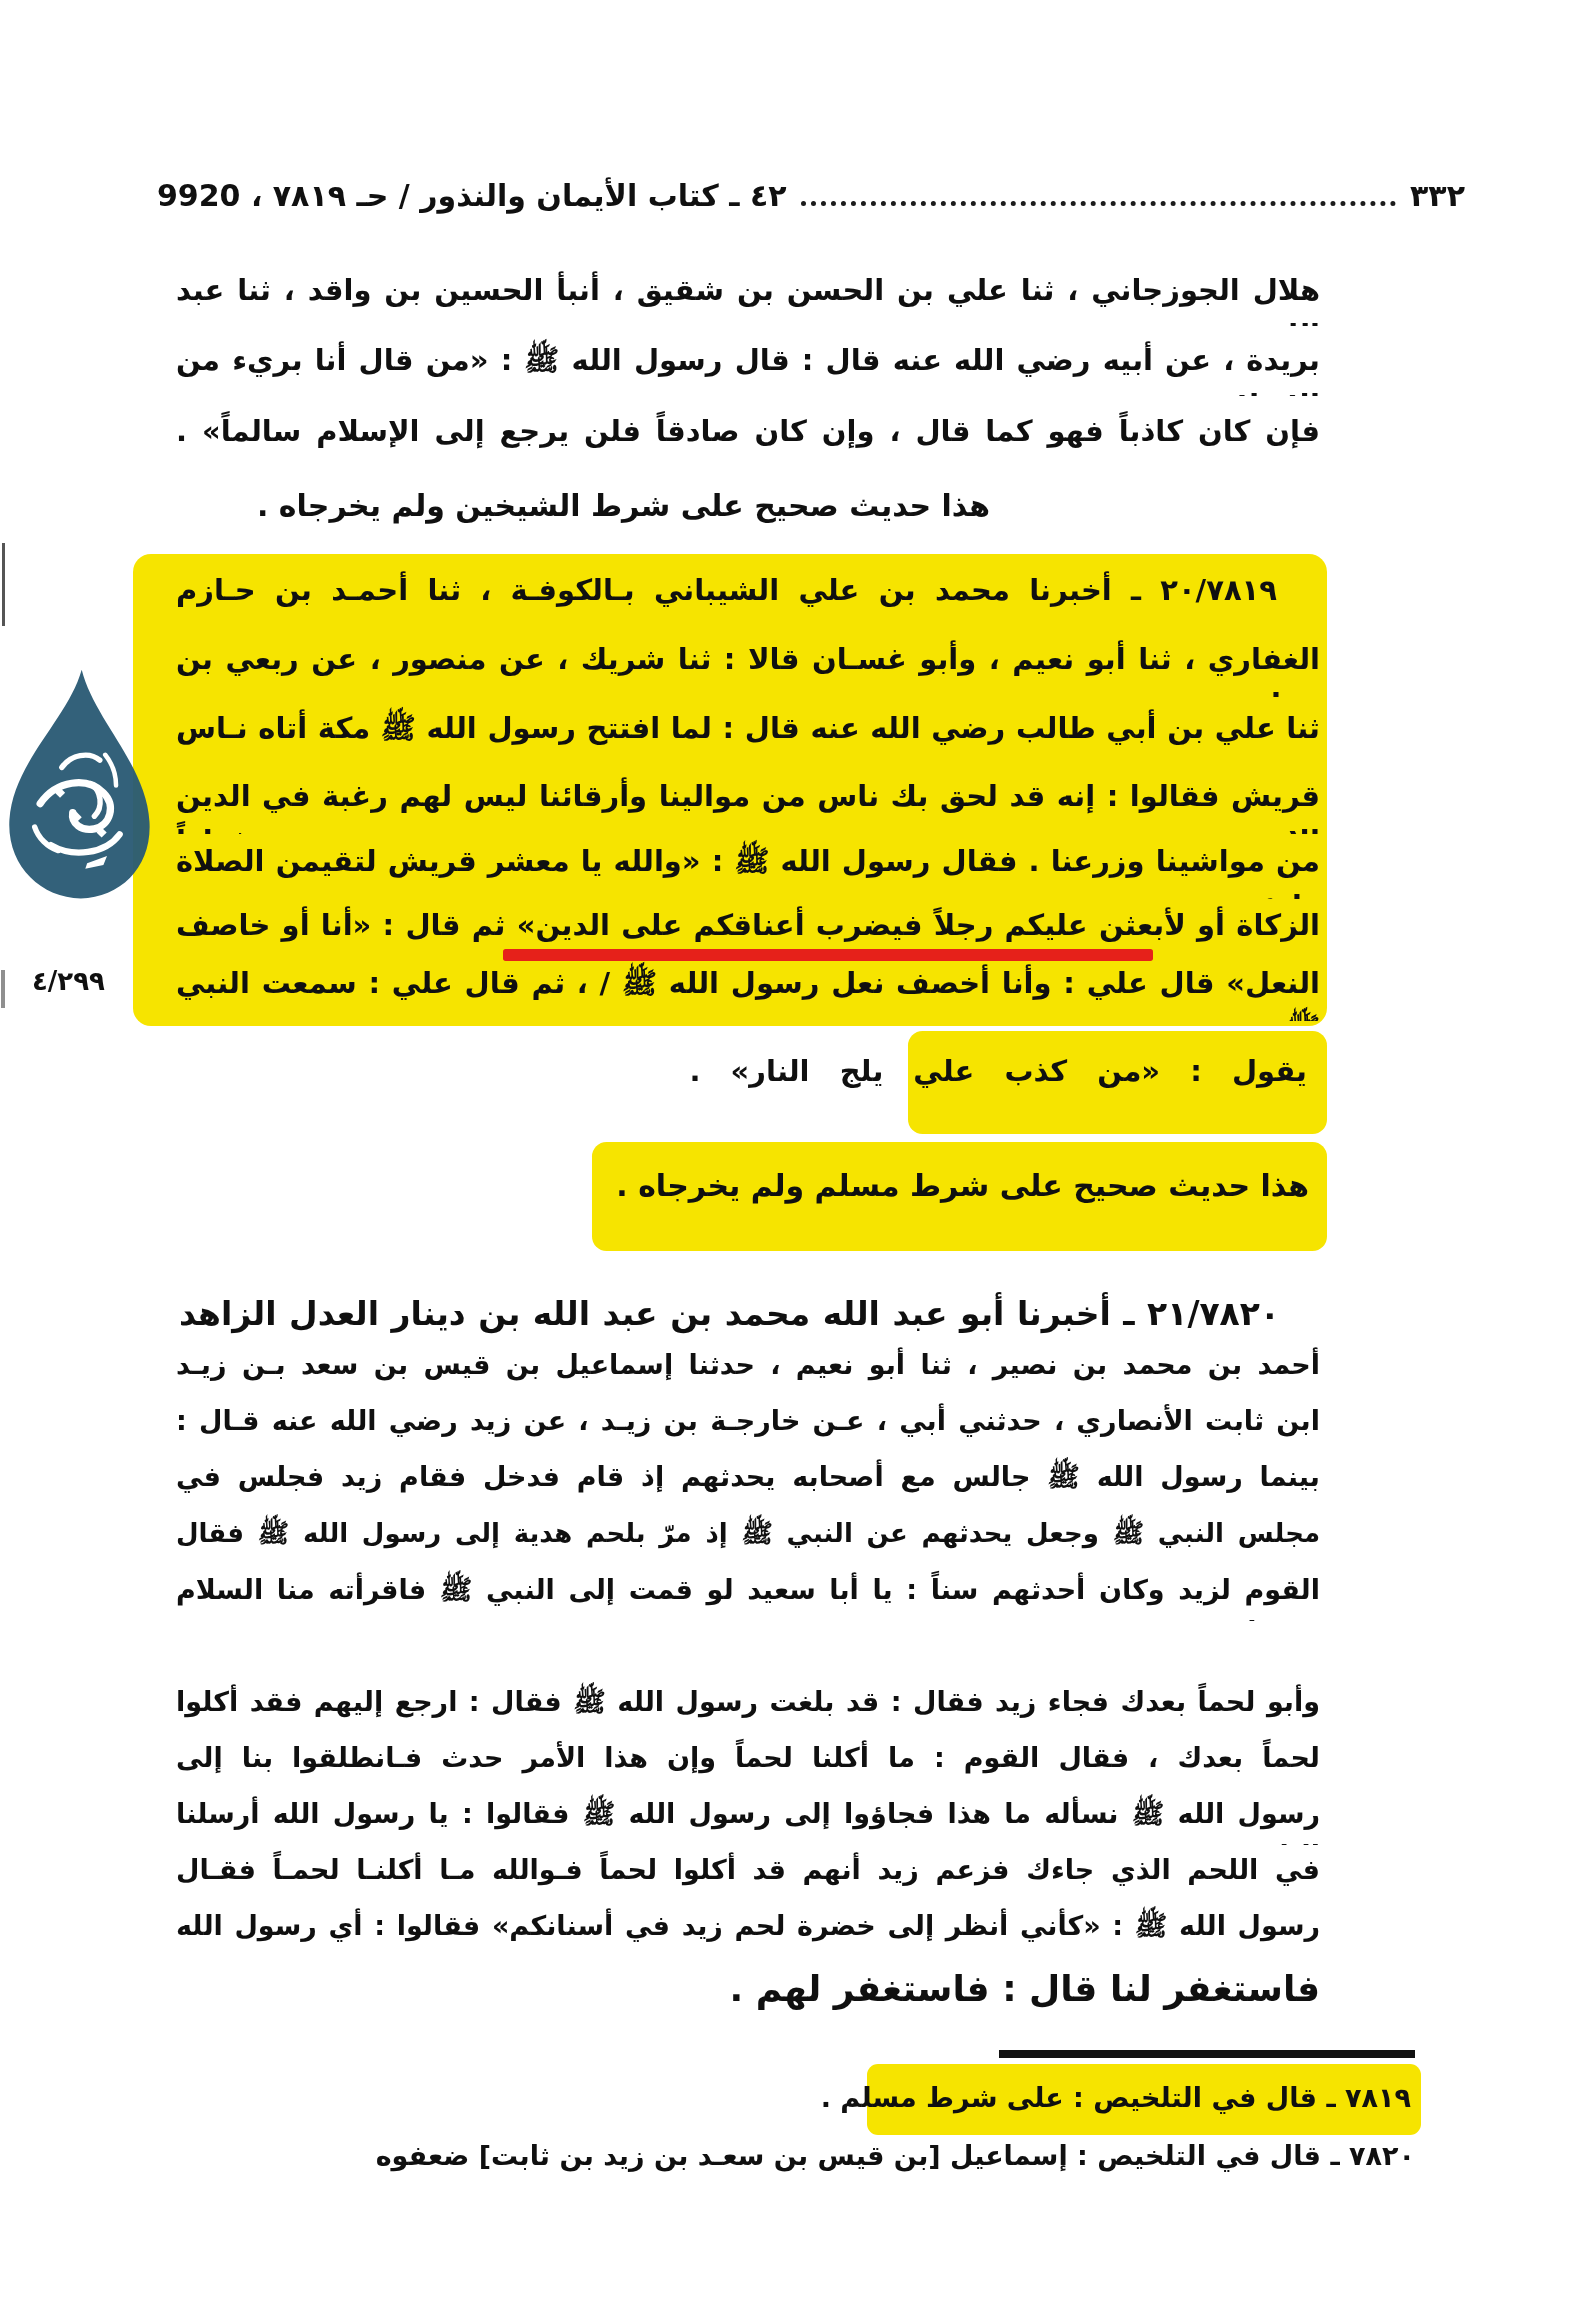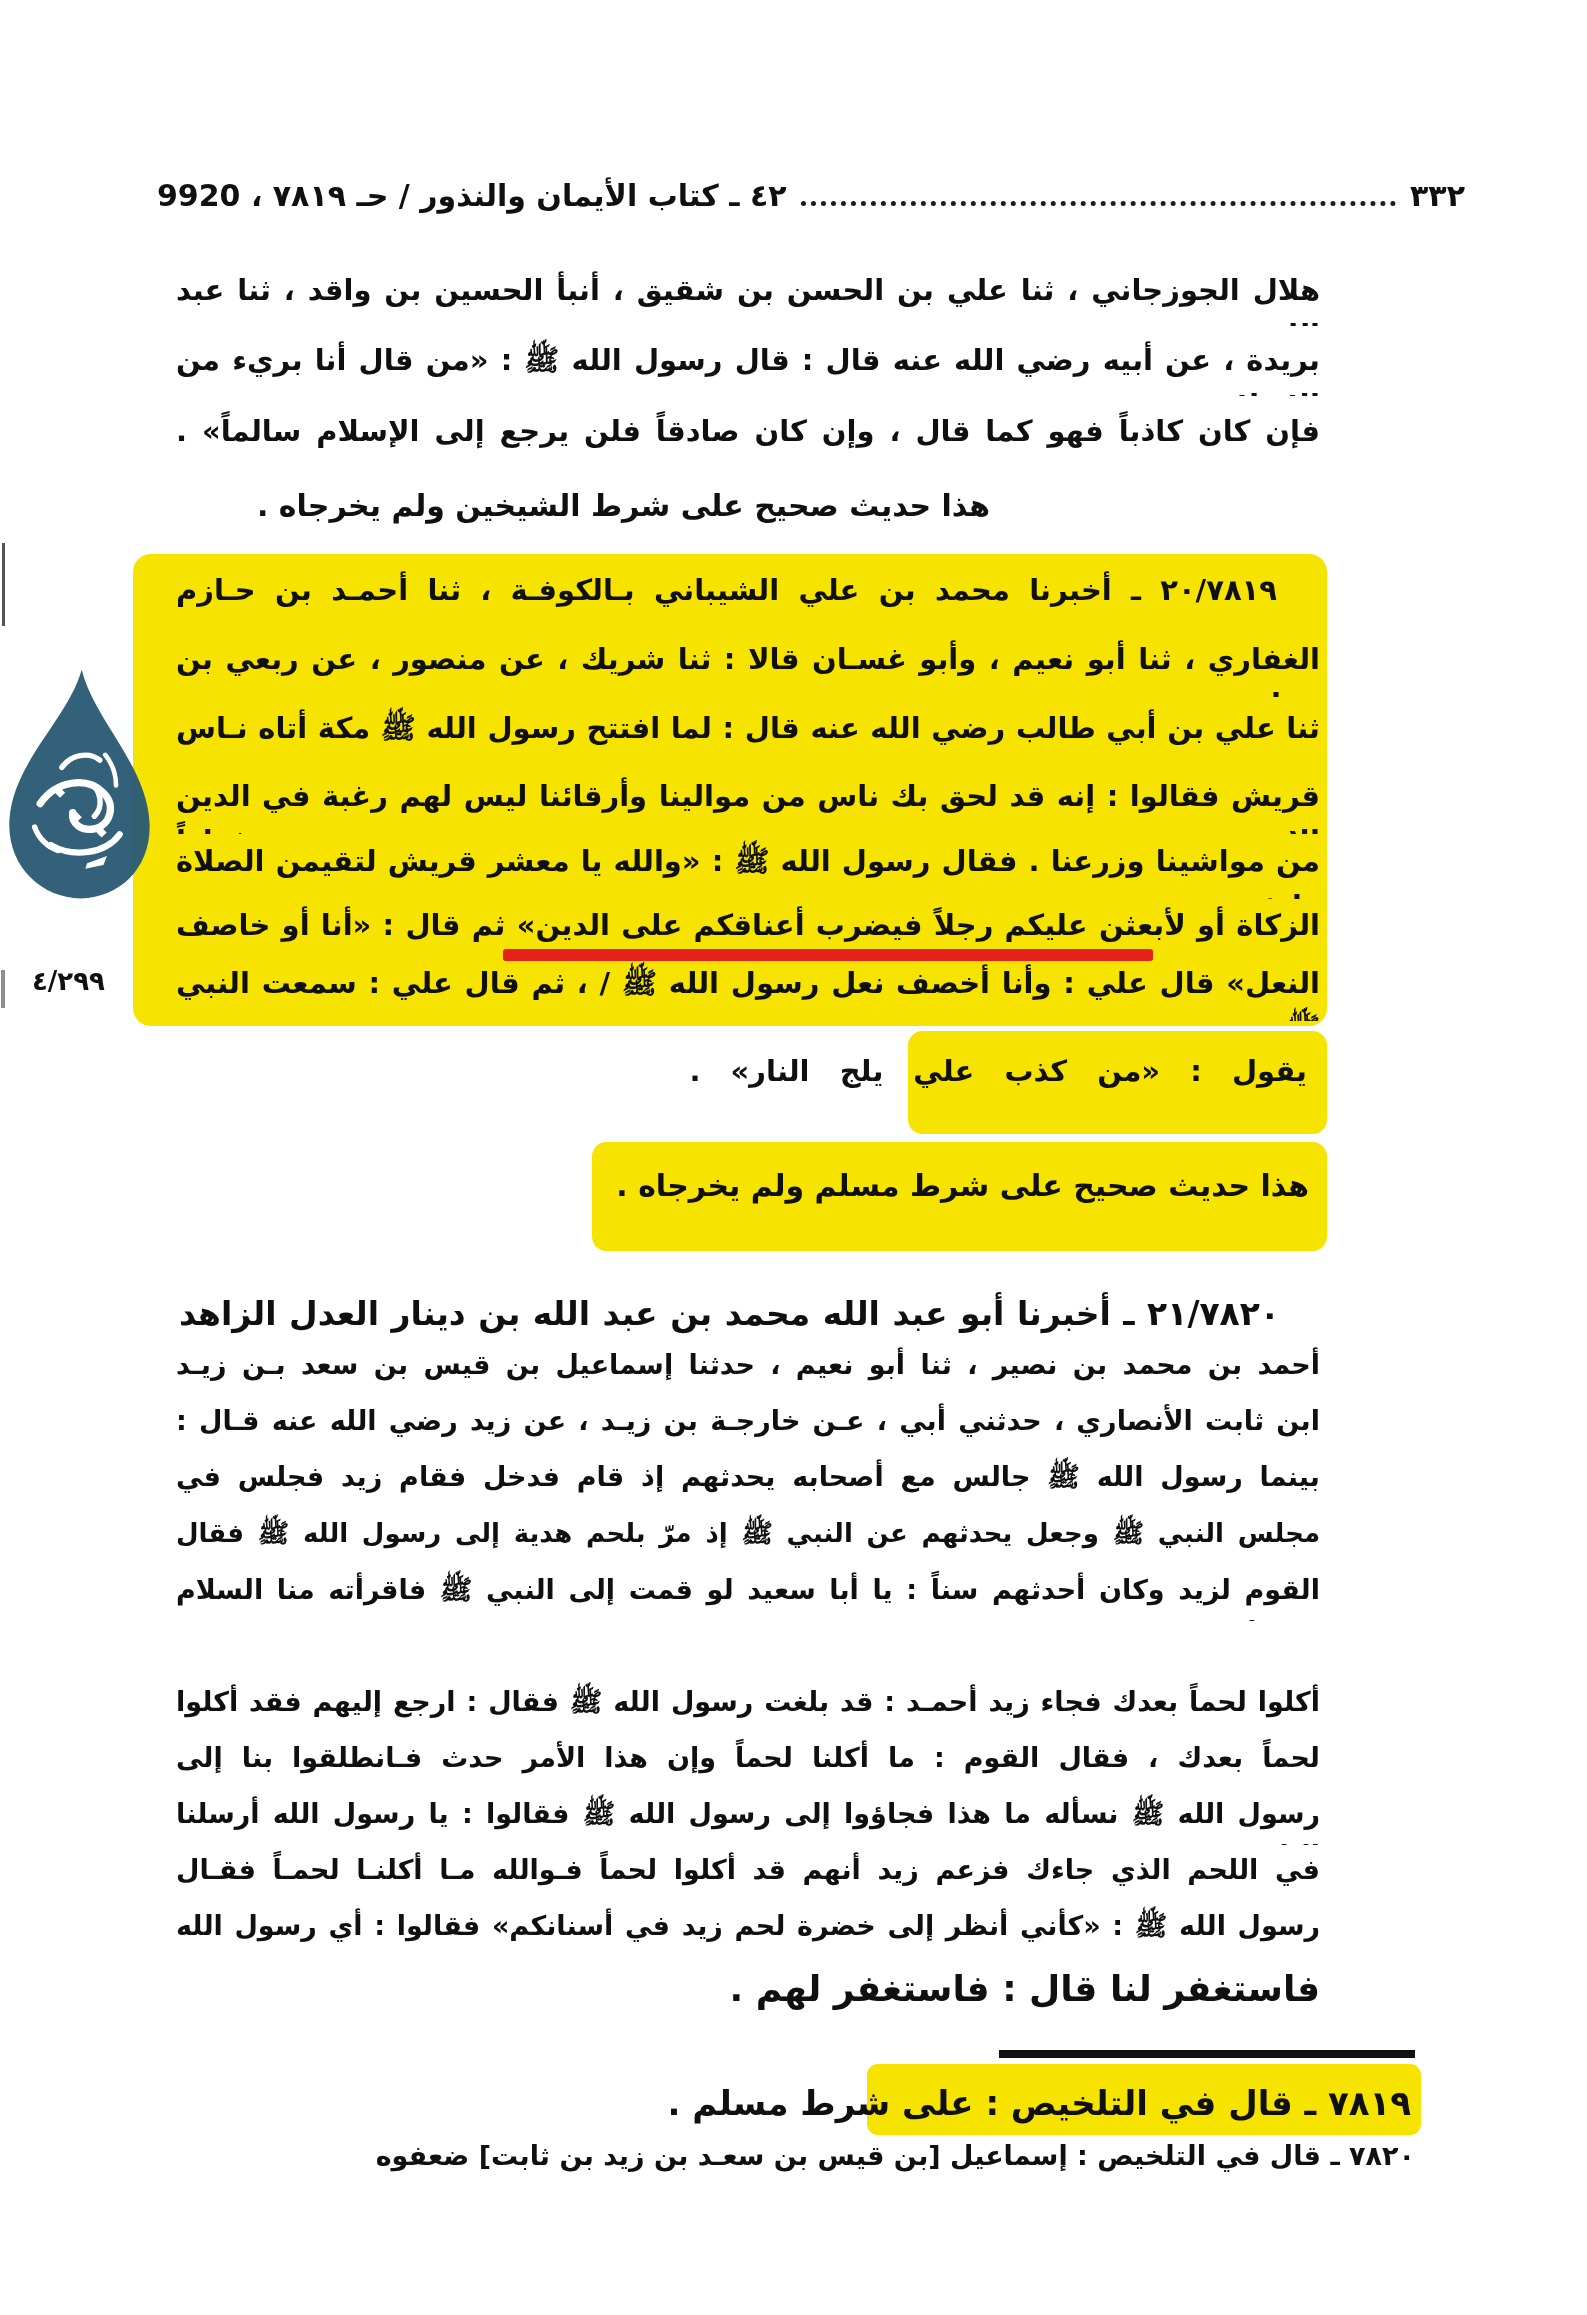--- a/index.html
+++ b/index.html
@@ -55,29 +55,29 @@
   <div class="ln nw txt" style="top:961px;left:33px;height:45px;font-size:26px;">٤/٢٩٩</div>
 
   <div class="ln nw txt" style="top:1163px;right:278px;height:60px;font-size:30px;">هذا حديث صحيح على شرط مسلم ولم يخرجاه .</div>
 
   <div class="ln j txt" style="top:1288px;right:307px;width:1101px;height:52px;font-size:33px;">٢١/٧٨٢٠ ـ أخبرنا أبو عبد الله محمد بن عبد الله بن دينار العدل الزاهد ، ثنا</div>
   <div class="ln j txt" style="top:1400px;right:267px;width:1144px;height:52px;font-size:27px;">ابن ثابت الأنصاري ، حدثني أبي ، عـن خارجـة بن زيـد ، عن زيد رضي الله عنه قـال :</div>
   <div class="ln j txt" style="top:1344px;right:267px;width:1144px;height:52px;font-size:27px;">أحمد بن محمد بن نصير ، ثنا أبو نعيم ، حدثنا إسماعيل بن قيس بن سعد بـن زيـد</div>
   <div class="ln j txt" style="top:1456px;right:267px;width:1144px;height:52px;font-size:27px;">بينما رسول الله ﷺ جالس مع أصحابه يحدثهم إذ قام فدخل فقام زيد فجلس في</div>
   <div class="ln j txt" style="top:1513px;right:267px;width:1144px;height:52px;font-size:26px;">مجلس النبي ﷺ وجعل يحدثهم عن النبي ﷺ إذ مرّ بلحم هدية إلى رسول الله ﷺ فقال</div>
   <div class="ln j txt" style="top:1569px;right:267px;width:1144px;height:52px;font-size:27px;">القوم لزيد وكان أحدثهم سناً : يا أبا سعيد لو قمت إلى النبي ﷺ فاقرأته منا السلام وتقول</div>
-  <div class="ln j txt" style="top:1681px;right:267px;width:1144px;height:52px;font-size:27px;">أكلوا لحماً بعدك فجاء زيد أحمـد : قد بلغت رسول الله ﷺ فقال : ارجع إليهم فقد أكلوا</div>
+  <div class="ln j txt" style="top:1681px;right:267px;width:1144px;height:52px;font-size:27px;">وأبو لحماً بعدك فجاء زيد فقال : قد بلغت رسول الله ﷺ فقال : ارجع إليهم فقد أكلوا</div>
   <div class="ln j txt" style="top:1737px;right:267px;width:1144px;height:52px;font-size:27px;">لحماً بعدك ، فقال القوم : ما أكلنا لحماً وإن هذا الأمر حدث فـانطلقوا بنا إلى</div>
   <div class="ln j txt" style="top:1793px;right:267px;width:1144px;height:52px;font-size:27px;">رسول الله ﷺ نسأله ما هذا فجاؤوا إلى رسول الله ﷺ فقالوا : يا رسول الله أرسلنا إليك</div>
   <div class="ln j txt" style="top:1849px;right:267px;width:1144px;height:52px;font-size:27px;">في اللحم الذي جاءك فزعم زيد أنهم قد أكلوا لحماً فـوالله مـا أكلنـا لحمـاً فقـال</div>
   <div class="ln j txt" style="top:1905px;right:267px;width:1144px;height:52px;font-size:27px;">رسول الله ﷺ : «كأني أنظر إلى خضرة لحم زيد في أسنانكم» فقالوا : أي رسول الله</div>
   <div class="ln nw txt" style="top:1961px;right:267px;height:52px;font-size:36px;">فاستغفر لنا قال : فاستغفر لهم .</div>
 
   <div style="position:absolute;right:172px;top:2050px;width:416px;height:8.1px;background:#111;"></div>
-  <div class="ln nw txt" style="top:2077px;right:176px;height:49px;font-size:34px;">٧٨١٩ ـ قال في التلخيص : على شرط مسلم .</div>
+  <div class="ln nw txt" style="top:2077px;right:176px;height:49px;font-size:27px;">٧٨١٩ ـ قال في التلخيص : على شرط مسلم .</div>
   <div class="ln nw txt" style="top:2135px;right:172px;height:49px;font-size:27px;">٧٨٢٠ ـ قال في التلخيص : إسماعيل [بن قيس بن سعـد بن زيد بن ثابت] ضعفوه</div>
 
   <div style="position:absolute;left:4.5px;top:668px;width:150px;height:235px;z-index:2;opacity:.96;">
     <svg width="150" height="235" viewBox="0 0 166 260" xmlns="http://www.w3.org/2000/svg">
       <path d="M86 2 C70 58 10 104 6 168 C3 218 40 254 85 255 C130 254 164 219 161 170 C157 106 100 58 86 2 Z" fill="#2b5b75"></path>
       <path d="M40 150 c18 -26 52 -30 70 -12 c14 14 8 36 -10 40 c-14 3 -26 -6 -24 -18" fill="none" stroke="#ffffff" stroke-width="8" stroke-linecap="round"></path>
       <path d="M52 196 c24 14 60 10 76 -12" fill="none" stroke="#ffffff" stroke-width="7" stroke-linecap="round"></path>
       <path d="M64 110 c10 -14 30 -18 42 -8" fill="none" stroke="#ffffff" stroke-width="6" stroke-linecap="round"></path>
       <path d="M96 128 c12 8 14 26 4 36" fill="none" stroke="#ffffff" stroke-width="6" stroke-linecap="round"></path>
       <path d="M34 176 c4 12 14 22 26 26" fill="none" stroke="#ffffff" stroke-width="6" stroke-linecap="round"></path>

